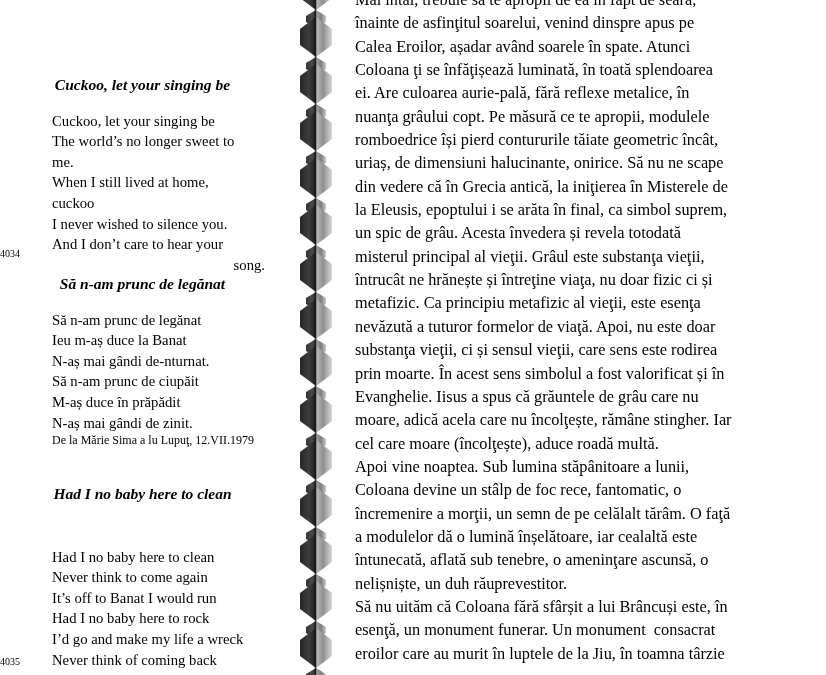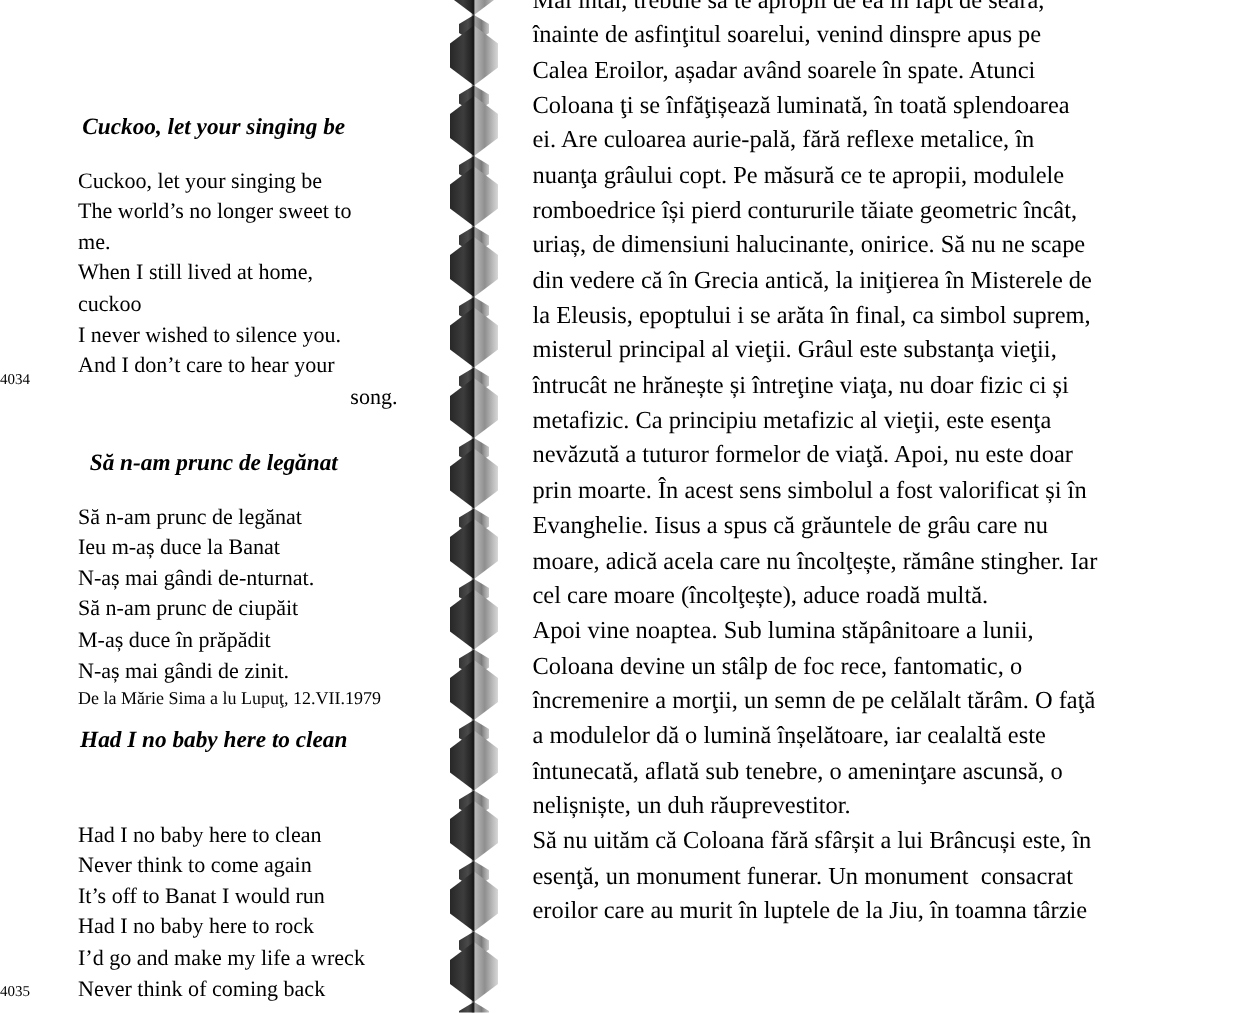--- a/index.html
+++ b/index.html
@@ -119,21 +119,21 @@
       <div class="pline">When I still lived at home,</div>
       <div class="pline">cuckoo</div>
       <div class="pline">I never wished to silence you.</div>
       <div class="pline">And I don’t care to hear your</div>
       <div class="pline indent-right">song.</div>
     </div>
   </div>
 
   <div class="page-number" style="position:absolute; left:0; top:248px;">4034</div>
 
-  <div class="poem-block" style="position:absolute; left:0; top:300px; width:285px;">
+  <div class="poem-block" style="position:absolute; left:0; top:275px; width:285px;">
     <div class="poem-title">Să n-am prunc de legănat</div>
     <div class="poem-lines" style="margin-top:16px;">
       <div class="pline">Să n-am prunc de legănat</div>
       <div class="pline">Ieu m-aș duce la Banat</div>
       <div class="pline">N-aș mai gândi de-nturnat.</div>
       <div class="pline">Să n-am prunc de ciupăit</div>
       <div class="pline">M-aș duce în prăpădit</div>
       <div class="pline">N-aș mai gândi de zinit.</div>
     </div>
     <div class="poem-attrib">De la Mărie Sima a lu Lupuţ, 12.VII.1979</div>
@@ -285,24 +285,26 @@
     <div class="rline clipped-top">Mai întâi, trebuie să te apropii de ea în fapt de seară,</div>
     <div class="rline">înainte de asfinţitul soarelui, venind dinspre apus pe</div>
     <div class="rline">Calea Eroilor, așadar având soarele în spate. Atunci</div>
     <div class="rline">Coloana ţi se înfăţișează luminată, în toată splendoarea</div>
     <div class="rline">ei. Are culoarea aurie-pală, fără reflexe metalice, în</div>
     <div class="rline">nuanţa grâului copt. Pe măsură ce te apropii, modulele</div>
     <div class="rline">romboedrice își pierd contururile tăiate geometric încât,</div>
     <div class="rline">uriaș, de dimensiuni halucinante, onirice. Să nu ne scape</div>
     <div class="rline">din vedere că în Grecia antică, la iniţierea în Misterele de</div>
     <div class="rline">la Eleusis, epoptului i se arăta în final, ca simbol suprem,</div>
+    <div class="rline">un spic de grâu. Acesta învedera și revela totodată</div>
     <div class="rline">misterul principal al vieţii. Grâul este substanţa vieţii,</div>
     <div class="rline">întrucât ne hrănește și întreţine viaţa, nu doar fizic ci și</div>
     <div class="rline">metafizic. Ca principiu metafizic al vieţii, este esenţa</div>
     <div class="rline">nevăzută a tuturor formelor de viaţă. Apoi, nu este doar</div>
+    <div class="rline">substanţa vieţii, ci și sensul vieţii, care sens este rodirea</div>
     <div class="rline">prin moarte. În acest sens simbolul a fost valorificat și în</div>
     <div class="rline">Evanghelie. Iisus a spus că grăuntele de grâu care nu</div>
     <div class="rline">moare, adică acela care nu încolţește, rămâne stingher. Iar</div>
     <div class="rline">cel care moare (încolţește), aduce roadă multă.</div>
     <div class="rline">Apoi vine noaptea. Sub lumina stăpânitoare a lunii,</div>
     <div class="rline">Coloana devine un stâlp de foc rece, fantomatic, o</div>
     <div class="rline">încremenire a morţii, un semn de pe celălalt tărâm. O faţă</div>
     <div class="rline">a modulelor dă o lumină înșelătoare, iar cealaltă este</div>
     <div class="rline">întunecată, aflată sub tenebre, o ameninţare ascunsă, o</div>
     <div class="rline">nelișniște, un duh răuprevestitor.</div>

